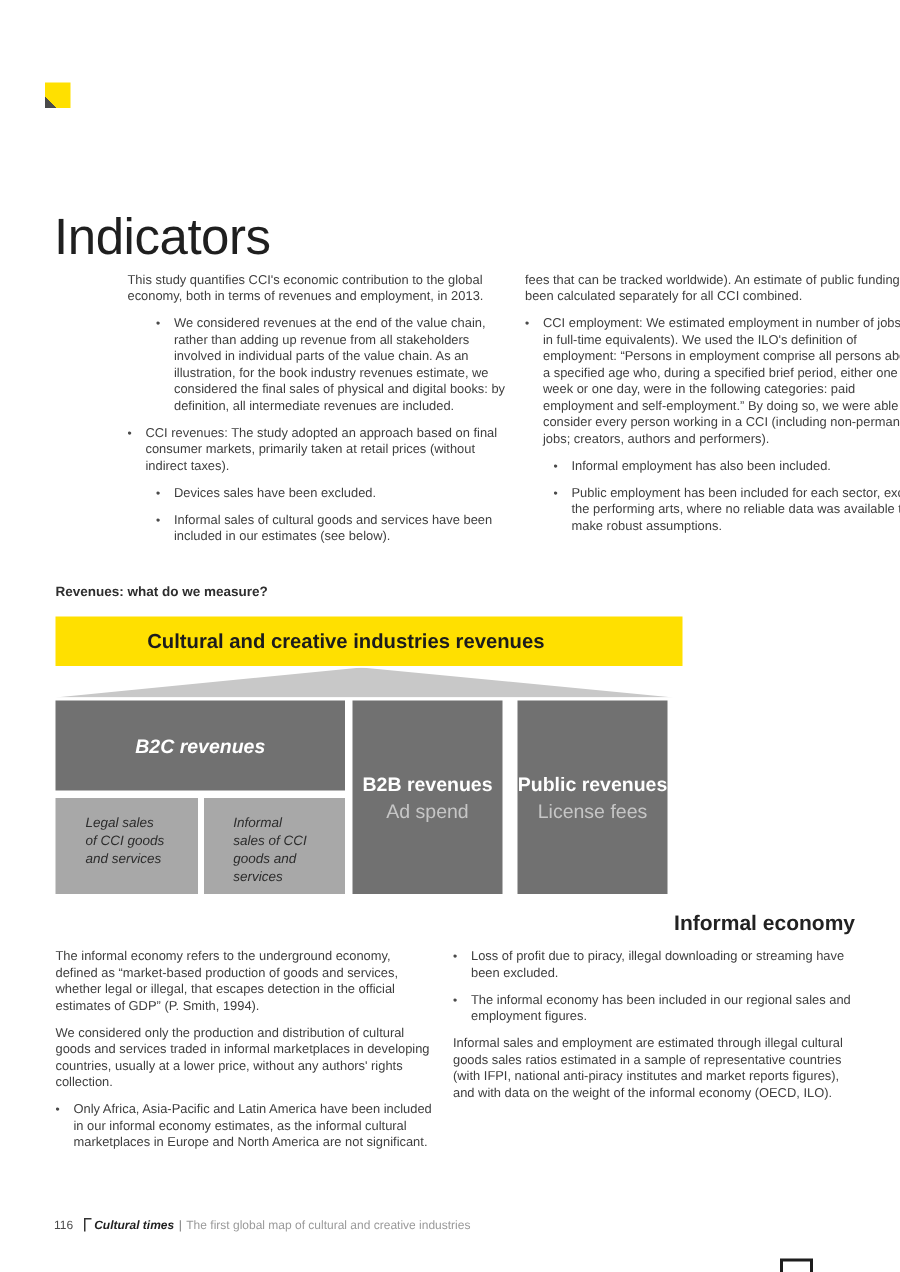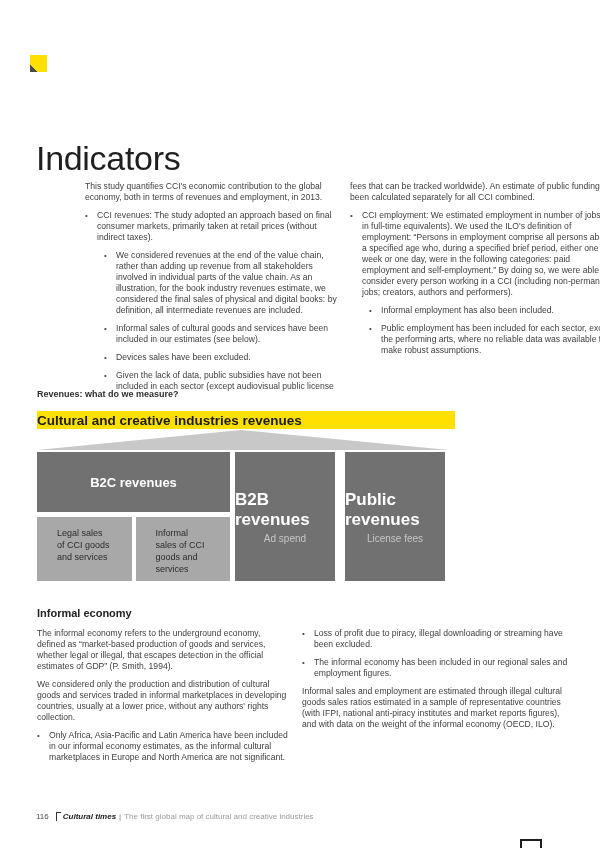--- a/index.html
+++ b/index.html
@@ -29,36 +29,36 @@
   .dot::before{content:"\2022";font-size:8px;color:#4a4a4a;}
   .b2{margin-left:19px;}
   .indent{margin-left:22px;}
 
   .intro{position:absolute;left:37px;top:181px;width:533px;display:flex;gap:12px;margin-left:48px;}
   .col-left{width:253px;}
   .col-right{width:268px;}
 
   .diagram{position:absolute;left:37px;top:389px;width:418px;}
   .diagram-heading{font-size:9px;font-weight:bold;color:#2e2e2e;margin:0 0 12px 0;}
-  .banner{height:18px;background:var(--accent);display:flex;align-items:center;justify-content:flex-start;padding-right:92px;}
+  .banner{height:33px;background:var(--accent);display:flex;align-items:center;justify-content:flex-end;padding-right:92px;}
   .banner-label{font-size:13.5px;font-weight:bold;color:#1c1c1c;}
   .fan{width:412px;height:20px;margin:1px 0 2px 0;background:var(--triangle);
     clip-path:polygon(49.5% 0,100% 100%,0 100%);}
   .boxes{display:flex;}
-  .group-b2c{width:193px;margin-right:5px;}
+  .group-b2c{width:193px;margin-right:5px;font-style:italic;}
   .box-b2c{height:60px;background:var(--box-dark);color:#ffffff;display:flex;align-items:center;justify-content:center;font-weight:bold;font-size:13px;margin-bottom:5px;}
   .subrow{display:flex;gap:4px;}
   .box-sub{width:94.5px;height:64px;background:var(--box-light);font-size:9px;line-height:12px;color:#2c2c2c;padding:10px 20px;}
   .box-tall{width:100px;height:129px;background:var(--box-dark);display:flex;flex-direction:column;align-items:center;justify-content:center;}
   .box-b2b{margin-right:10px;}
-  .box-title{font-weight:bold;font-size:17px;color:#ffffff;}
-  .box-sub-label{font-size:10px;color:var(--onbox-muted);margin-top:3px;}
+  .box-title{font-weight:bold;font-size:13px;color:#ffffff;}
+  .box-sub-label{font-size:13px;color:var(--onbox-muted);margin-top:3px;}
 
   .informal{position:absolute;left:37px;top:607px;width:533px;}
-  .informal-heading{font-size:11px;font-weight:bold;color:#222222;margin:0 0 9px 0;}
+  .informal-heading{font-size:14px;font-weight:bold;color:#222222;margin:0 0 9px 0;text-align:right;}
   .informal-cols{display:flex;gap:12px;}
 
   .footer{position:absolute;left:36px;top:812px;display:flex;align-items:center;font-size:8px;color:#4a4a4a;}
   .page-num{margin-right:7px;}
   .bracket{width:5px;height:9px;border-left:1.2px solid #333333;border-top:1.2px solid #333333;margin-right:2px;}
   .brand{font-weight:bold;color:#222222;font-style:italic;}
   .sep{margin:0 3px;color:#777777;}
   .tagline{color:var(--muted);}
 
   .bottom-mark{position:absolute;left:520px;top:839px;width:22px;height:12px;border:2px solid #1d1d1d;background:#ffffff;}
@@ -68,39 +68,35 @@
 
 <div class="page">
 
   <div class="corner-mark"></div>
 
   <h1 class="page-title">Indicators</h1>
 
   <section class="intro">
     <div class="col-left">
       <p class="txt">This study quantifies CCI's economic contribution to the global economy, both in terms of revenues and employment, in 2013.</p>
-      <div class="b1 txt">
-        <span class="dot"></span>
-        <span>CCI revenues: The study adopted an approach based on final consumer markets, primarily taken at retail prices (without indirect taxes).</span>
-      </div>
       <div class="b1 b2 txt">
         <span class="dot"></span>
         <span>We considered revenues at the end of the value chain, rather than adding up revenue from all stakeholders involved in individual parts of the value chain. As an illustration, for the book industry revenues estimate, we considered the final sales of physical and digital books: by definition, all intermediate revenues are included.</span>
       </div>
-      <div class="b1 b2 txt">
+      <div class="b1 txt">
         <span class="dot"></span>
-        <span>Informal sales of cultural goods and services have been included in our estimates (see below).</span>
+        <span>CCI revenues: The study adopted an approach based on final consumer markets, primarily taken at retail prices (without indirect taxes).</span>
       </div>
       <div class="b1 b2 txt">
         <span class="dot"></span>
         <span>Devices sales have been excluded.</span>
       </div>
       <div class="b1 b2 txt">
         <span class="dot"></span>
-        <span>Given the lack of data, public subsidies have not been included in each sector (except audiovisual public license</span>
+        <span>Informal sales of cultural goods and services have been included in our estimates (see below).</span>
       </div>
     </div>
     <div class="col-right">
       <p class="txt indent">fees that can be tracked worldwide). An estimate of public funding has been calculated separately for all CCI combined.</p>
       <div class="b1 txt">
         <span class="dot"></span>
         <span>CCI employment: We estimated employment in number of jobs (not in full-time equivalents). We used the ILO's definition of employment: “Persons in employment comprise all persons above a specified age who, during a specified brief period, either one week or one day, were in the following categories: paid employment and self-employment.” By doing so, we were able to consider every person working in a CCI (including non-permanent jobs; creators, authors and performers).</span>
       </div>
       <div class="b1 b2 txt">
         <span class="dot"></span>

